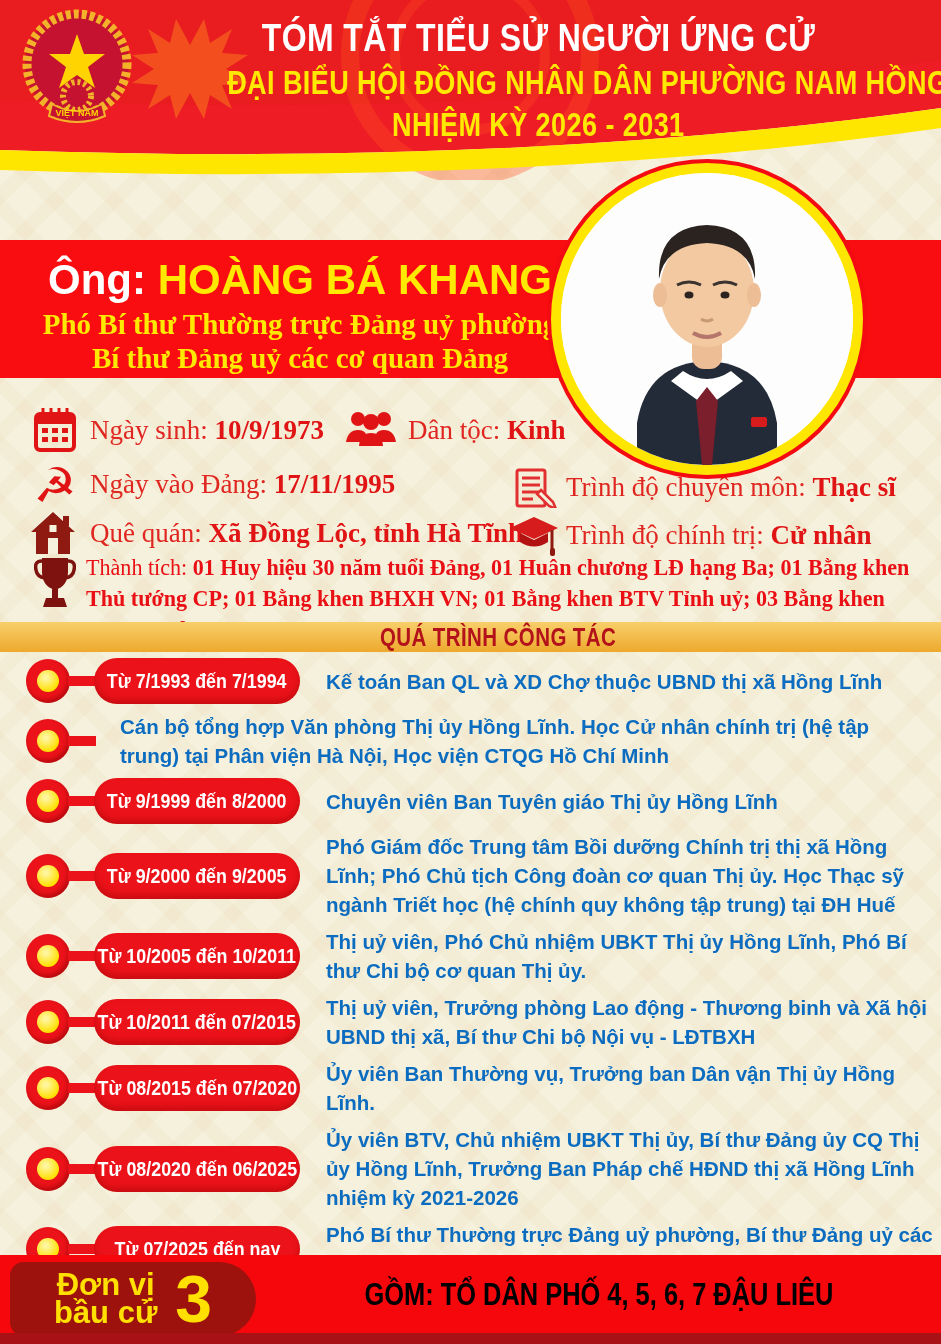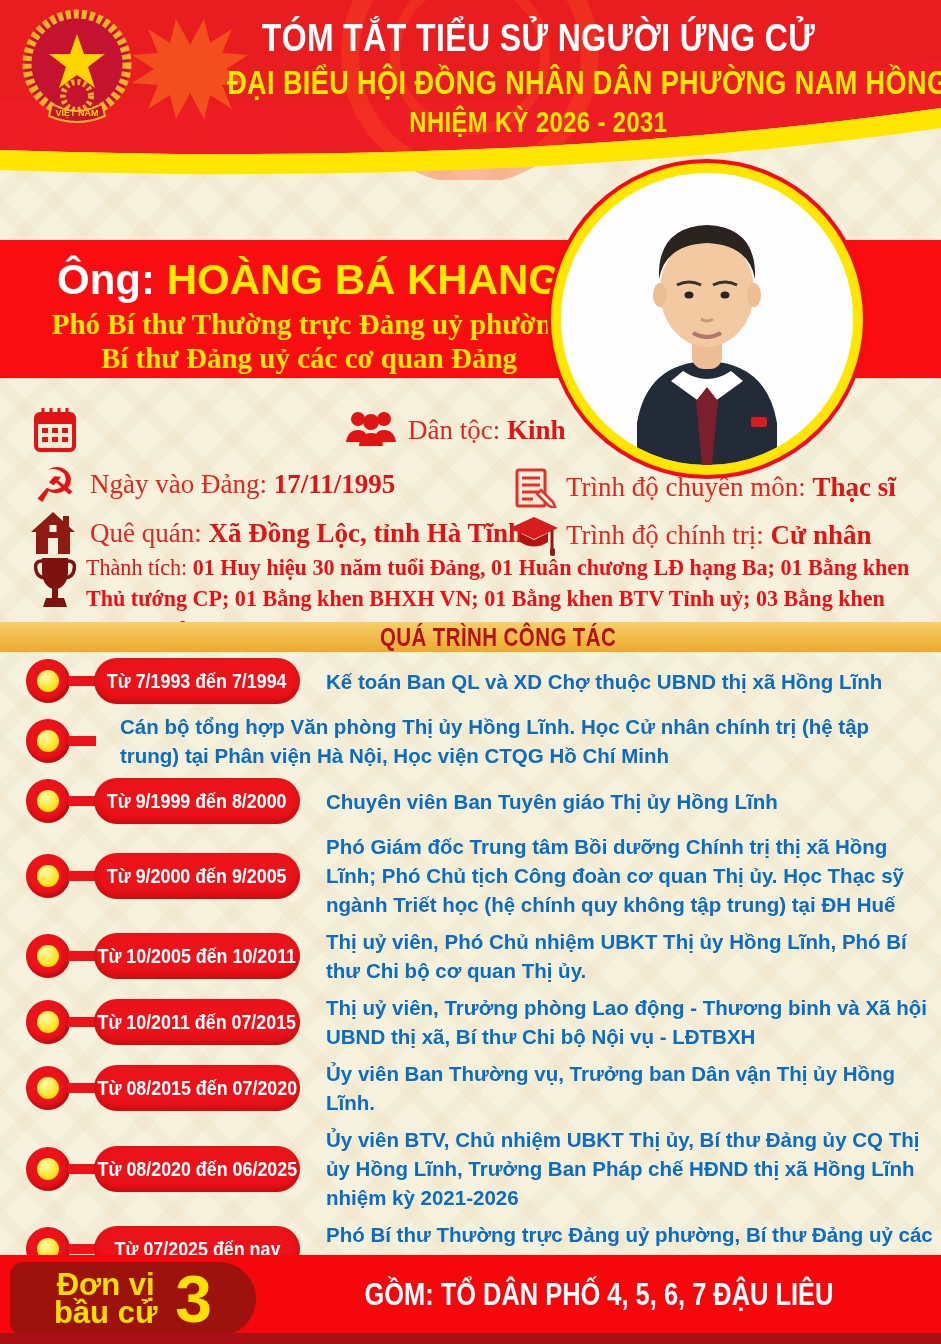--- a/index.html
+++ b/index.html
@@ -10,29 +10,29 @@
       repeating-linear-gradient(45deg, rgba(204,163,97,.06) 0 14px, transparent 14px 42px),
       repeating-linear-gradient(-45deg, rgba(204,163,97,.06) 0 14px, transparent 14px 42px);}
   .abs{position:absolute;}
   .cond{display:inline-block;transform:scaleX(.82);white-space:nowrap;}
 
   
   .header-svg{left:0;top:0;}
   .hdr-line{left:140px;right:4px;text-align:center;font-weight:bold;letter-spacing:.5px;}
   .hdr1{top:16px;color:#ffffff;font-size:39px;}
   .hdr2{top:64px;color:#ffe900;font-size:33px;}
-  .hdr3{top:106px;color:#ffe900;font-size:29px;}
+  .hdr3{top:106px;color:#ffe900;font-size:33px;}
 
   
   .photo{left:551px;top:163px;width:292px;height:292px;border-radius:50%;
     border:10px solid #ffe600;box-shadow:0 0 0 4px #f40b12;overflow:hidden;background:#fdfdfd;z-index:5;}
 
   
   .name-band{left:0;top:240px;width:941px;height:138px;background:#f90d10;z-index:2;}
-  .name-line{position:absolute;left:0;width:600px;text-align:center;padding-left:9px;}
+  .name-line{position:absolute;left:0;width:600px;text-align:center;}
   .nm1{top:16px;font-size:42px;font-weight:bold;}
   .nm1 .hon{color:#ffffff;font-weight:600;}
   .nm1 .nm{color:#ffe900;}
   .nm2{top:68px;}
   .nm3{top:102px;}
   .pos{font-family:"Liberation Serif",serif;font-weight:bold;color:#ffe900;font-size:29px;}
 
   
   .info-txt{font-family:"Liberation Serif",serif;color:#e02620;font-size:27px;}
   .info-txt b{color:#e01414;}
@@ -63,21 +63,21 @@
   .desc{flex:1;margin-left:26px;font-family:Liberation Sans, sans-serif;font-weight:bold;
     color:#0b6cc0;font-size:20.5px;line-height:29px;}
 
   
   .footer{left:0;top:1255px;width:941px;height:89px;background:#f6070c;}
   .footer-strip{position:absolute;left:0;bottom:0;width:100%;height:11px;background:#a81116;}
   .unit-box{position:absolute;left:10px;top:7px;width:246px;height:74px;background:#9e120e;
     border-radius:14px 38px 38px 14px;display:flex;align-items:center;justify-content:center;gap:18px;}
   .unit-label{color:#ffe000;font-weight:bold;font-size:31px;line-height:28px;text-align:center;}
   .unit-num{color:#ffe000;font-weight:bold;font-size:66px;line-height:1;}
-  .scope{position:absolute;left:256px;right:0;top:22px;text-align:center;color:#ffffff;
+  .scope{position:absolute;left:256px;right:0;top:22px;text-align:center;color:#000000;
     font-weight:bold;font-size:31px;}
 </style>
 </head>
 <body>
 
 <div class="page">
 
   <svg class="abs header-svg" width="941" height="180" viewBox="0 0 941 180">
     <path d="M0,0 H941 V108 Q520,168 0,150 Z" fill="#ee1c25"></path>
     <path d="M0,0 H941 V60 Q500,120 0,100 Z" fill="rgba(220,30,20,0.25)"></path>
@@ -148,20 +148,24 @@
         <rect x="18" y="29" width="6" height="5"></rect>
         <rect x="28" y="29" width="6" height="5"></rect>
     </g>
     <g stroke="#e01414" stroke-width="3">
         <line x1="9" y1="0" x2="9" y2="8"></line>
         <line x1="17" y1="0" x2="17" y2="8"></line>
         <line x1="25" y1="0" x2="25" y2="8"></line>
         <line x1="33" y1="0" x2="33" y2="8"></line>
       </g>
   </svg>
+  <div class="abs info-txt" style="left:90px;top:415px;">
+    <span>Ngày sinh:</span>
+    <b>10/9/1973</b>
+  </div>
 
   <svg class="abs" style="left:344px;top:410px;" width="54" height="38" viewBox="0 0 54 38">
     <g fill="#e01414">
       <circle cx="14" cy="9" r="7"></circle>
         <circle cx="40" cy="9" r="7"></circle>
         <circle cx="27" cy="12" r="8"></circle>
       <path d="M2,32 q2,-12 12,-12 q6,0 8,4 q-4,4 -4,8 Z"></path>
       <path d="M52,32 q-2,-12 -12,-12 q-6,0 -8,4 q4,4 4,8 Z"></path>
       <path d="M15,36 q1,-13 12,-13 q11,0 12,13 Z"></path>
     </g>

